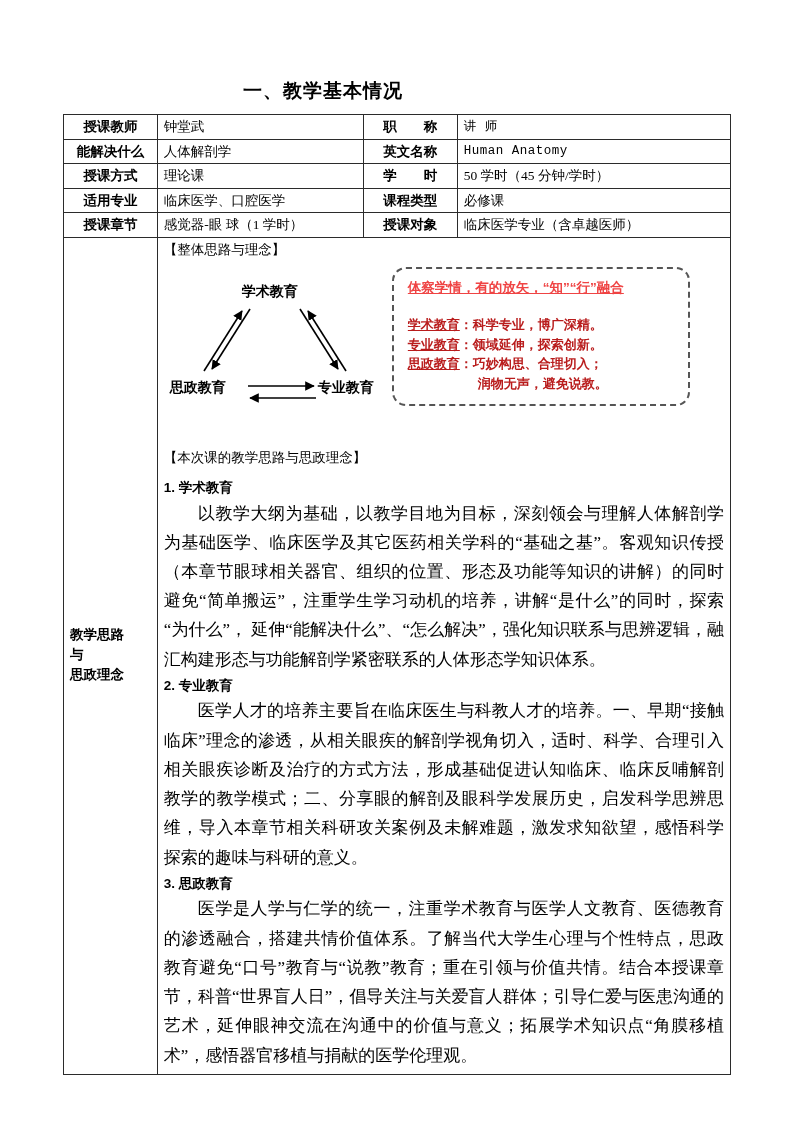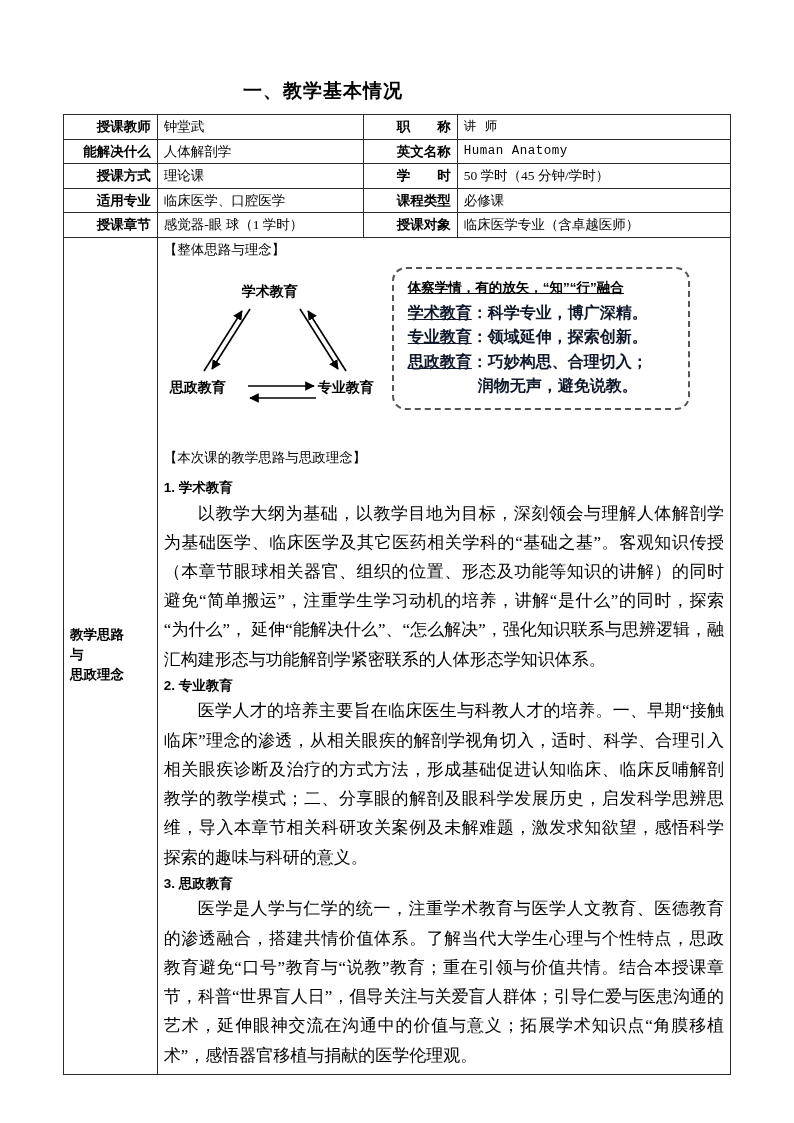--- a/index.html
+++ b/index.html
@@ -50,21 +50,21 @@
     border: 1px solid #2b2b2b;
     padding: 2px 6px;
     vertical-align: middle;
     font-size: 13.5px;
     line-height: 1.45;
   }
   td.lbl {
     font-family: "Liberation Sans", "DejaVu Sans", sans-serif;
     font-weight: bold;
     font-size: 13.5px;
-    text-align: right;
+    text-align: center;
     white-space: nowrap;
   }
   td.val {
     font-family: "Liberation Serif", "DejaVu Serif", serif;
     font-size: 13.5px;
     text-align: left;
     white-space: nowrap;
   }
   td.val.mono {
     font-family: "Liberation Mono", "DejaVu Sans Mono", monospace;
@@ -148,33 +148,33 @@
     left: 228px;
     top: 4px;
     width: 298px;
     box-sizing: border-box;
     border: 2px dashed #555;
     border-radius: 14px;
     padding: 9px 10px 10px 14px;
     background: #fff;
   }
   .callout .c-title {
-    color: #000000;
+    color: #ef4444;
     font-family: "Liberation Sans", "DejaVu Sans", sans-serif;
     font-weight: bold;
     font-size: 13.5px;
     text-decoration: underline;
     white-space: nowrap;
-    margin-bottom: 3px;
+    margin-bottom: 17px;
   }
   .callout .c-line {
     font-family: "Liberation Sans", "DejaVu Sans", sans-serif;
     font-weight: bold;
-    font-size: 16px;
-    color: #0f172a;
+    font-size: 13px;
+    color: #b91c1c;
     white-space: nowrap;
     line-height: 1.52;
   }
   .callout .c-line .ul {
     text-decoration: underline;
   }
   .callout .c-line.indent {
     padding-left: 70px;
   }
 

